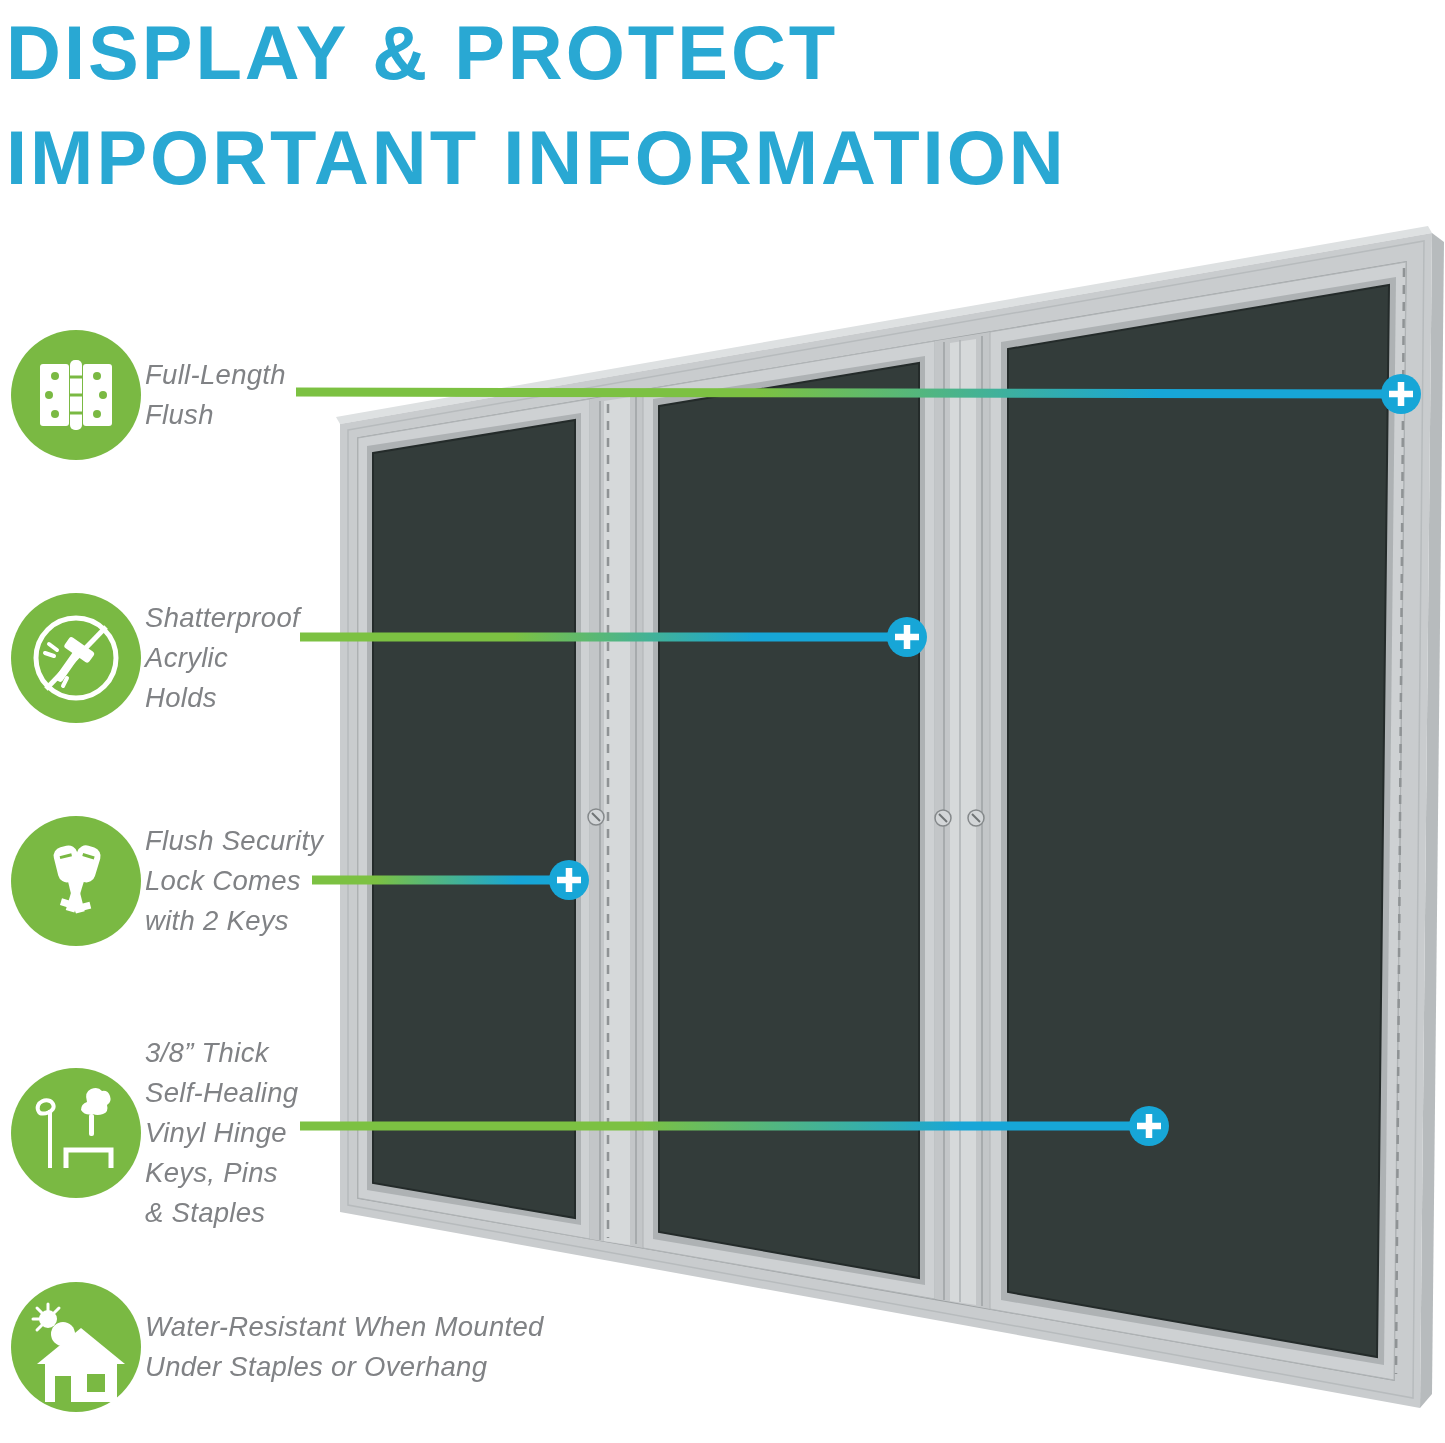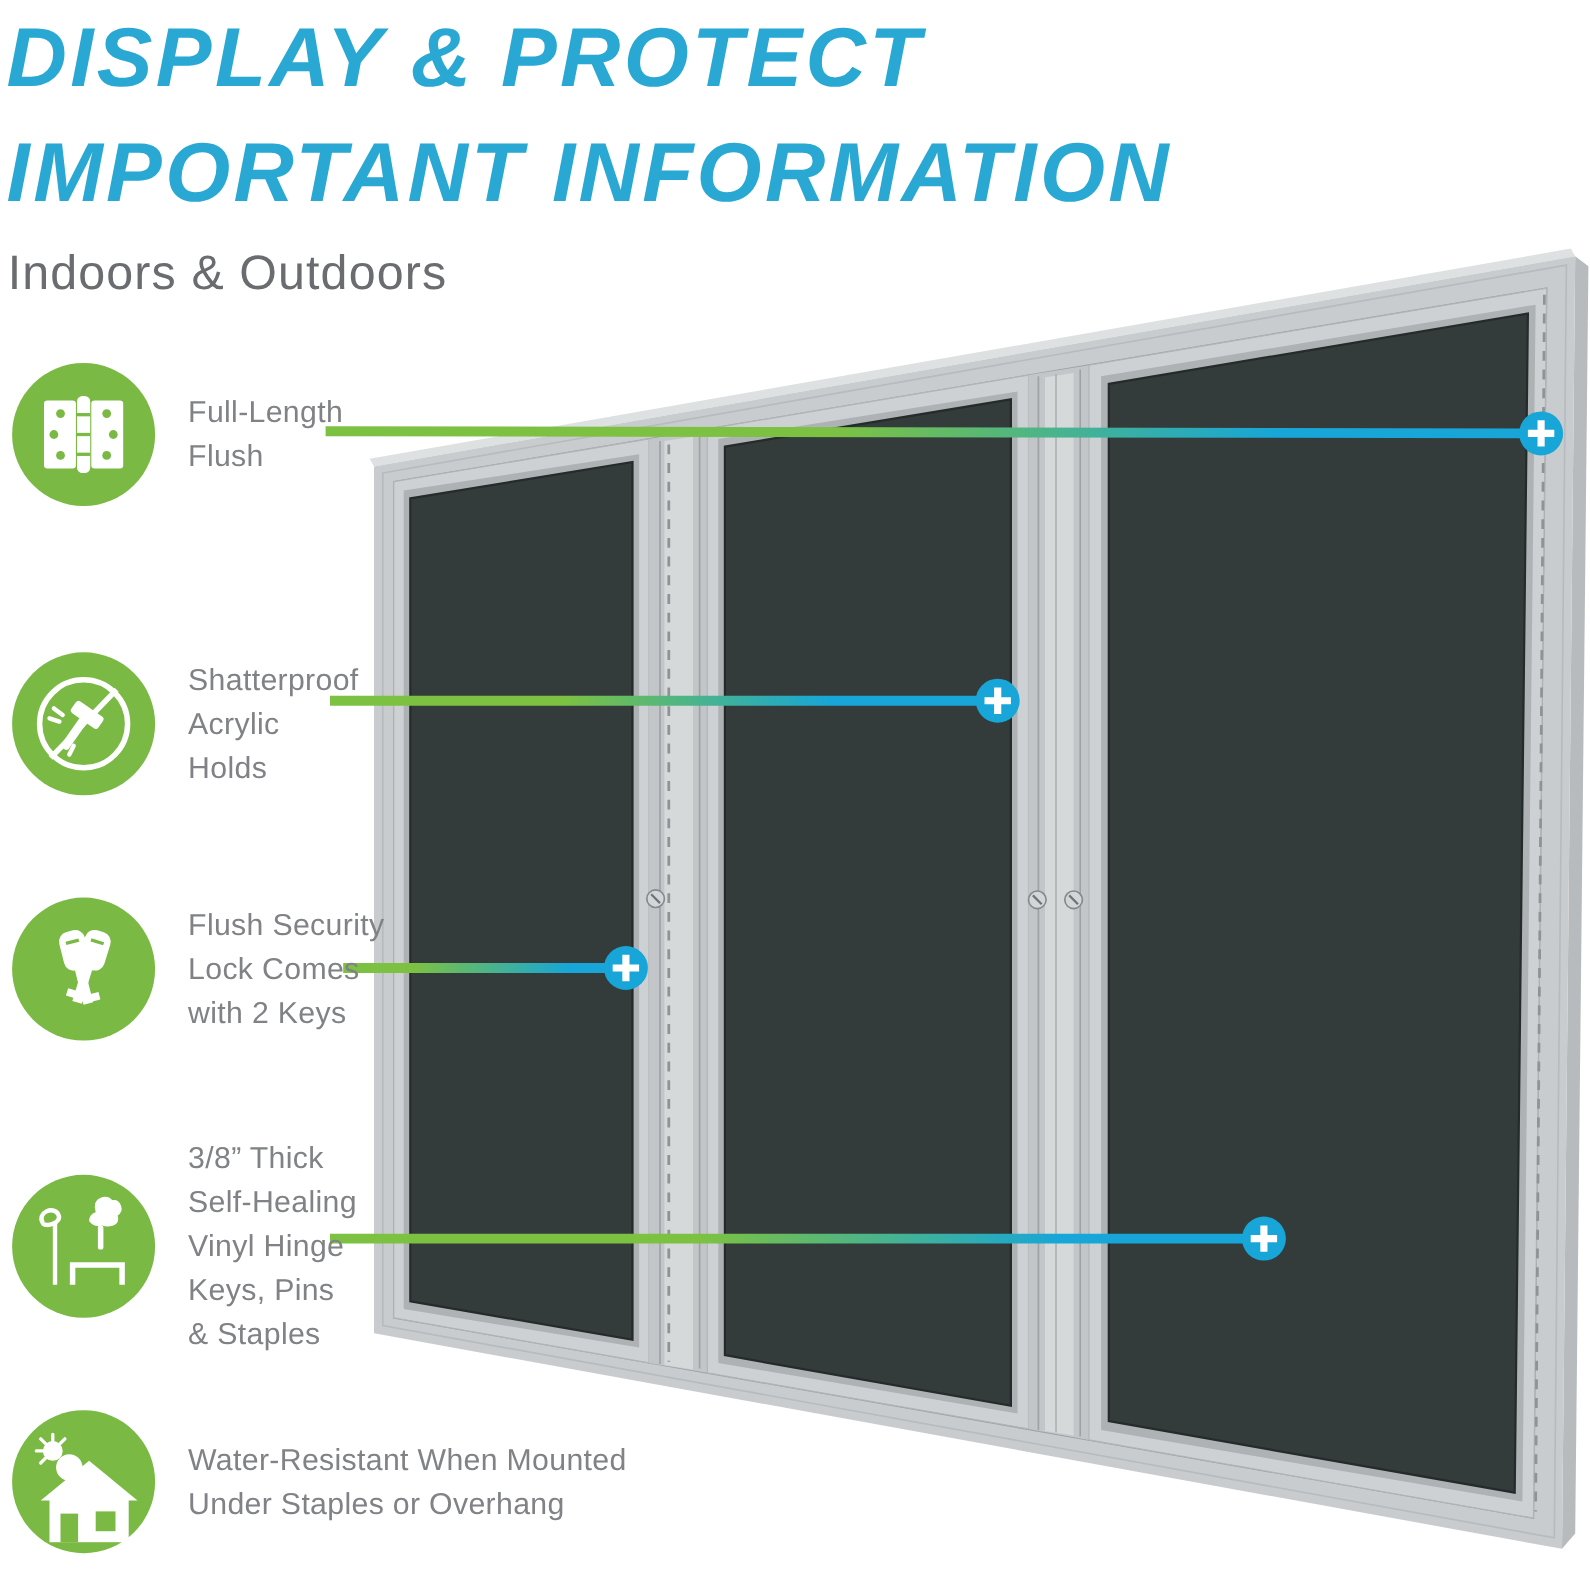--- a/index.html
+++ b/index.html
@@ -8,47 +8,46 @@
     --frame_light:#D6D9DA; --frame_mid:#C9CCCE; --frame_inner:#C3C6C8; --door_face:#CED1D3;
     --frame_shade:#AEB2B4; --frame_line:#9EA2A4; --side_face:#B7BBBD; --panel_dark:#333C3A;
   }
   html,body{margin:0;padding:0;}
   body{width:1445px;height:1443px;background:#ffffff;position:relative;overflow:hidden;
        font-family:"Liberation Sans", sans-serif;}
   .stage{position:absolute;inset:0;}
 
   
   .title{position:absolute;left:6px;top:0;margin:0;color:var(--accent_cyan,#29A8D3);
-         font-size:76px;font-weight:bold;letter-spacing:3px;line-height:105px;white-space:nowrap;font-style:italic;}
+         font-size:76px;font-weight:bold;letter-spacing:3px;line-height:105px;white-space:nowrap;}
   .title span{display:block;}
   .subtitle{position:absolute;left:7px;top:224px;margin:0;color:var(--subtitle_gray,#6A6C6F);
             font-size:44px;font-weight:normal;letter-spacing:1px;}
 
   
   svg.board{position:absolute;left:0;top:0;}
 
   
-  .feature{position:absolute;left:11px;display:flex;align-items:center;gap:30px;height:130px;}
+  .feature{position:absolute;left:11px;display:flex;align-items:center;gap:4px;height:130px;font-style:italic;}
   .badge{width:130px;height:130px;border-radius:50%;background:var(--accent_green,#7AB943);
          flex:0 0 auto;display:flex;align-items:center;justify-content:center;}
   .badge svg{display:block;}
   .label{color:var(--text_gray,#808285);font-size:27.5px;line-height:40px;letter-spacing:.3px;white-space:nowrap;}
   .label span{display:block;}
   .f1{top:330px}.f2{top:593px}.f3{top:816px}.f4{top:1068px}.f5{top:1282px}
 </style>
 </head>
 <body>
 
 <div class="stage">
 
   <h1 class="title">
     <span>DISPLAY &amp; PROTECT</span>
     <span>IMPORTANT INFORMATION</span>
   </h1>
-  <p class="subtitle">Indoors &amp; Outdoors</p>
 
   <svg class="board" width="1445" height="1443" viewBox="0 0 1445 1443">
     <defs>
       <linearGradient id="lg1" gradientUnits="userSpaceOnUse" x1="296" y1="0" x2="1401" y2="0">
         <stop offset="0" style="stop-color:var(--line_green,#7CC142)"></stop>
         <stop offset="0.42" style="stop-color:var(--line_green,#7CC142)"></stop>
         <stop offset="0.78" style="stop-color:var(--line_cyan,#17A6D7)"></stop>
         <stop offset="1" style="stop-color:var(--line_cyan,#17A6D7)"></stop>
       </linearGradient>
       <linearGradient id="lg2" gradientUnits="userSpaceOnUse" x1="300" y1="0" x2="907" y2="0">

